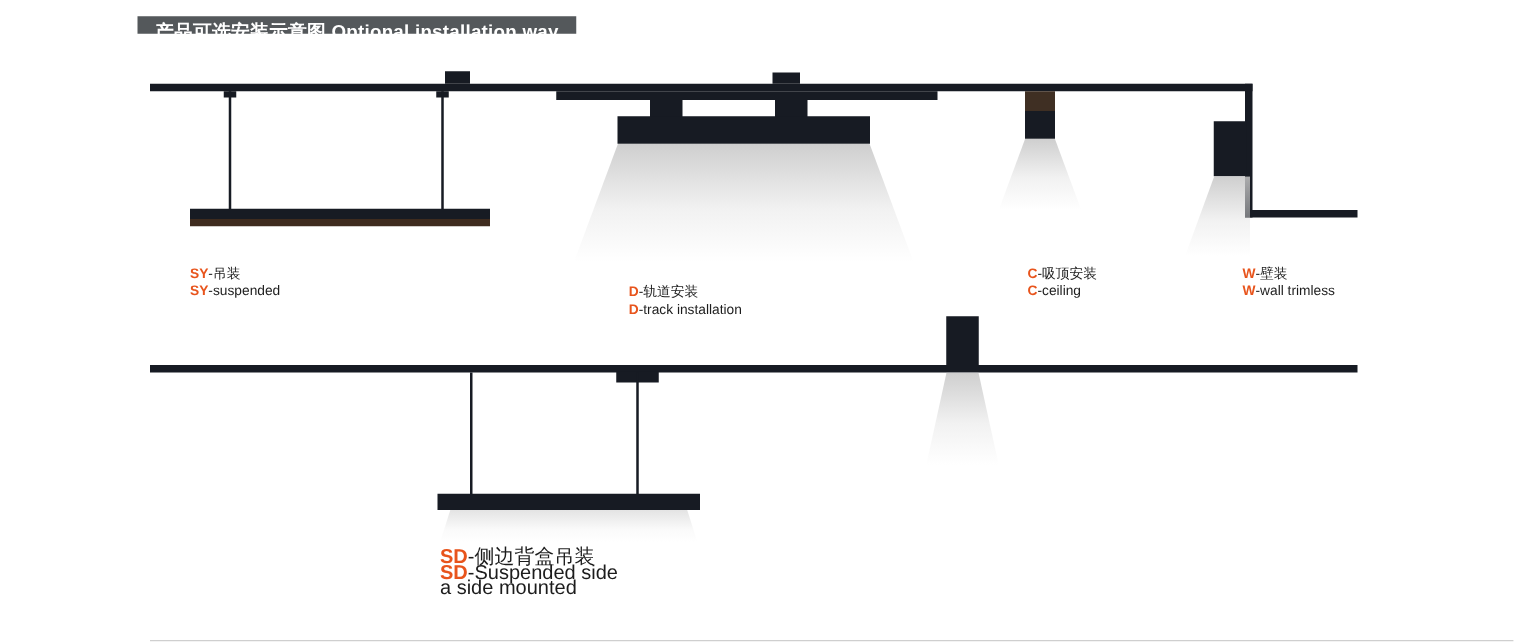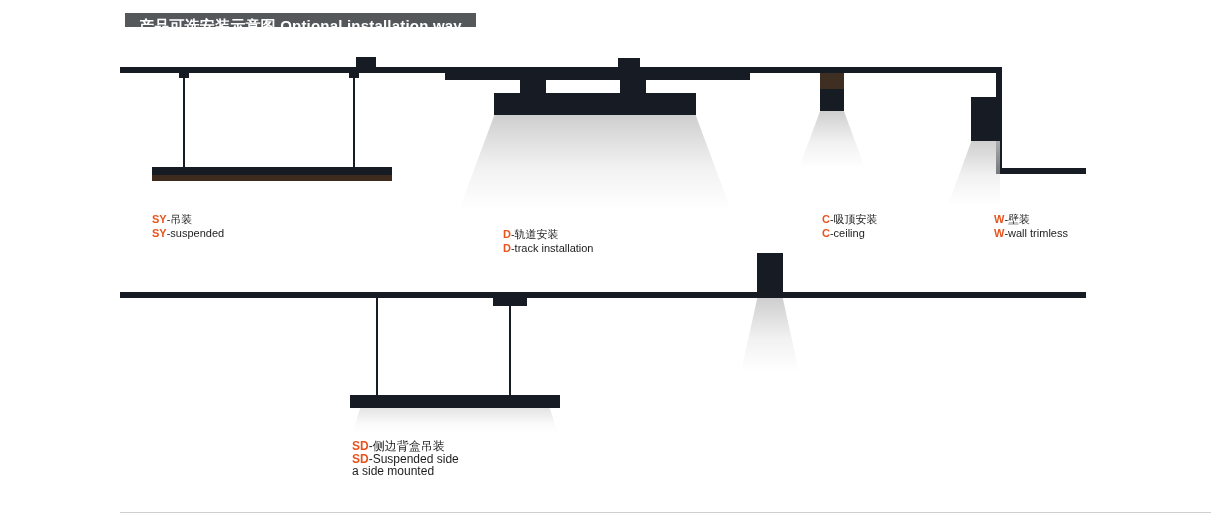--- a/index.html
+++ b/index.html
@@ -12,21 +12,21 @@
     position: relative;
     width: 1211px;
     height: 515px;
     background: #ffffff;
     overflow: hidden;
   }
   .abs { position: absolute; }
   .dark { background: #171B23; }
   .banner {
     position: absolute;
-    left: 125px; top: 13px;
+    left: 110px; top: 13px;
     height: 14px; line-height: 26px;
     padding: 0 14px;
     background: #54585B;
     color: #ffffff;
     font-size: 15px;
     font-weight: bold;
     letter-spacing: 0.2px;
     white-space: nowrap;
   }
   .beam {
@@ -37,21 +37,21 @@
     background: linear-gradient(to bottom, rgba(205,205,205,0.55) 0%, rgba(235,235,235,0.25) 60%, rgba(255,255,255,0) 100%);
   }
   .wire { position: absolute; width: 2px; background: #171B23; }
   .label {
     position: absolute;
     font-size: 11px;
     line-height: 14px;
     color: #1c1c1c;
     white-space: nowrap;
   }
-  .label.small { font-size: 12px; line-height: 12.5px; }
+  .label.small { font-size: 16px; line-height: 12.5px; }
   .accent { color: #E8541C; font-weight: bold; }
   .fixture-sy {
     background: linear-gradient(to bottom, #171B23 0%, #171B23 60%, #3E2B1E 60%, #3E2B1E 100%);
   }
   .fixture-c {
     background: linear-gradient(to bottom, #3F2F23 0%, #3F2F23 42%, #171B23 42%, #171B23 100%);
   }
 </style>
 </head>
 <body>

